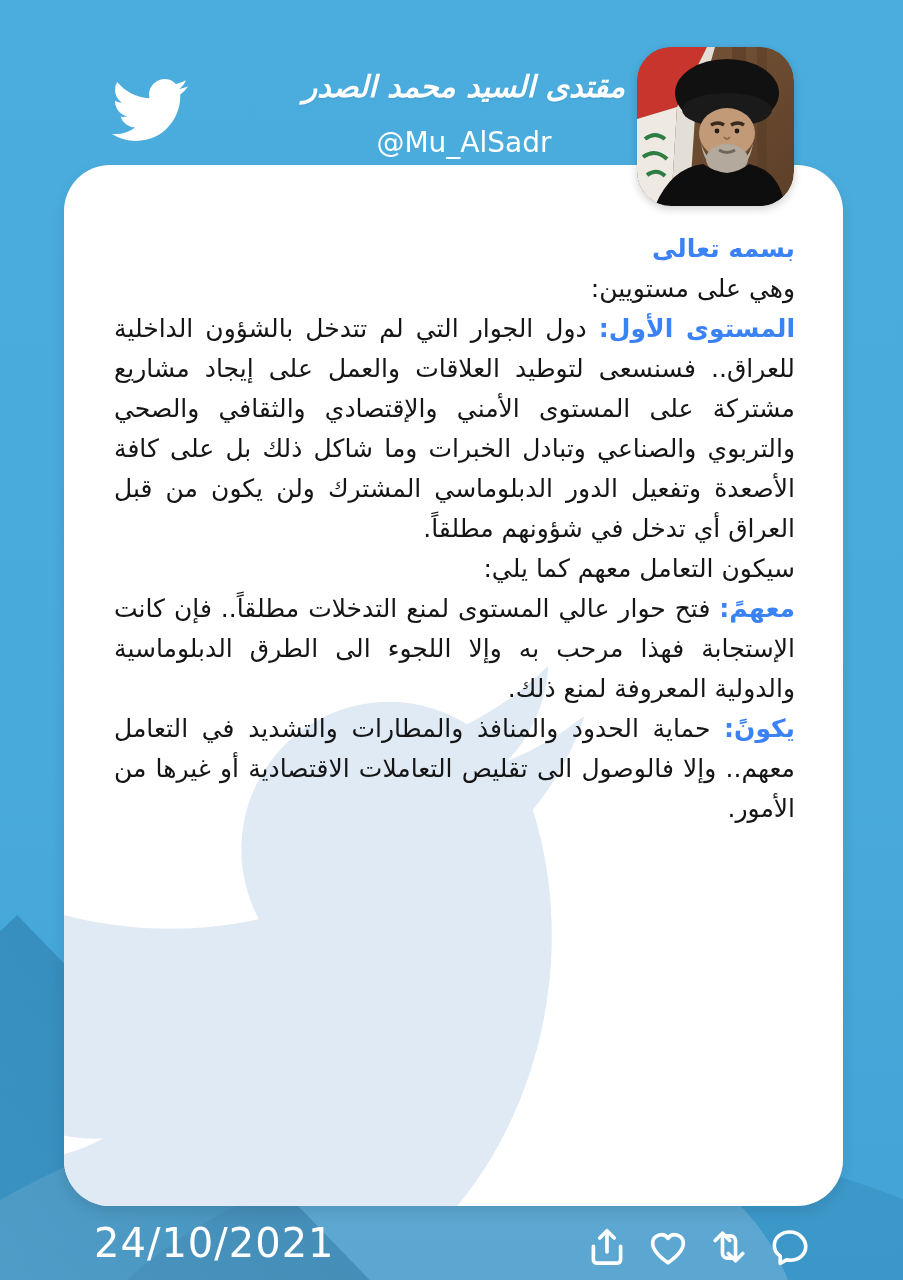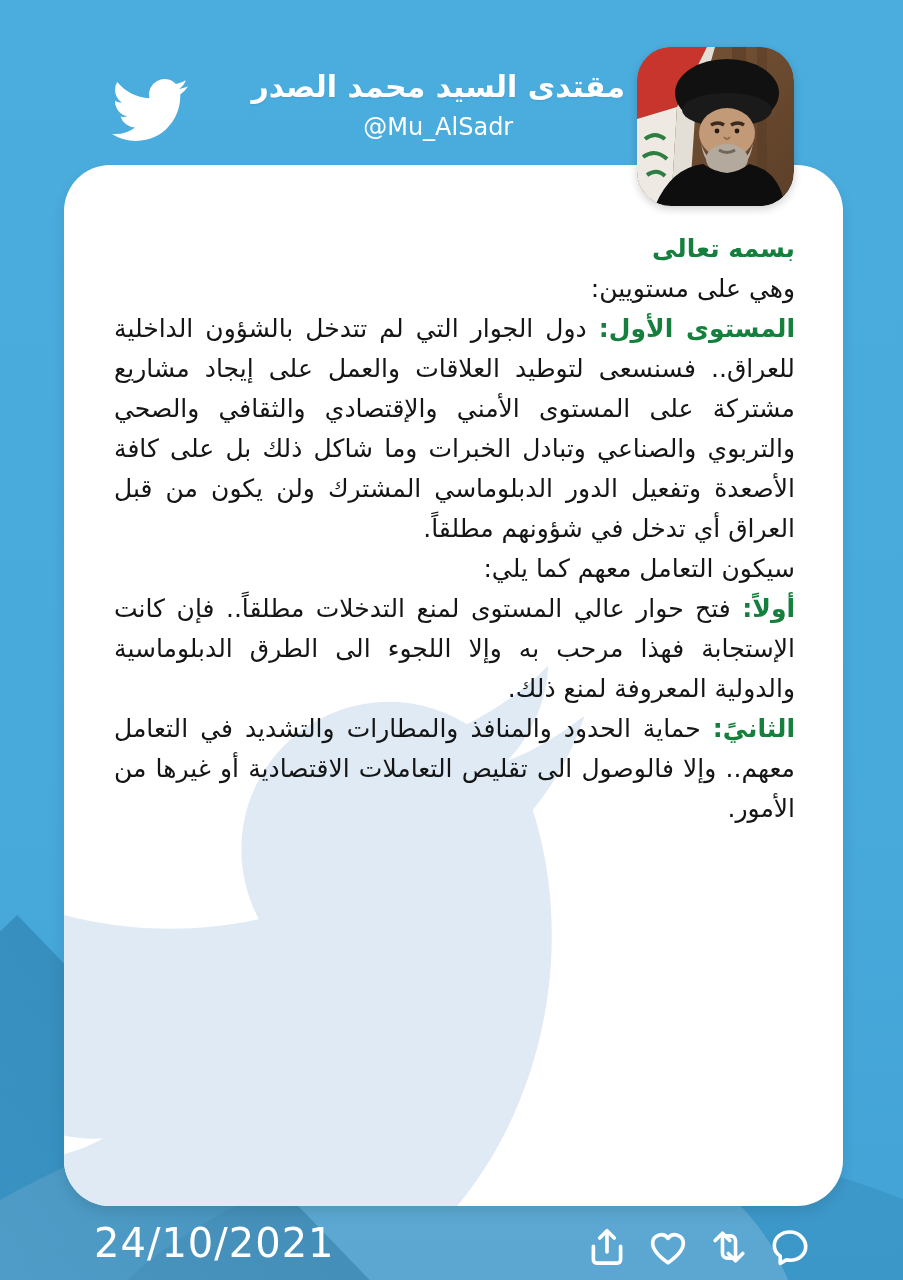--- a/index.html
+++ b/index.html
@@ -35,23 +35,24 @@
   .logo{
     position:absolute;left:106px;top:72px;width:88px;height:76px;
   }
   .who{
     position:absolute;top:68px;right:278px;
     text-align:center;color:#ffffff;direction:rtl;
   }
   .who .name{
     font-size:30px;font-weight:bold;letter-spacing:0;line-height:1.25;
     text-shadow:0 1px 2px rgba(0,0,0,0.08);
+    font-style:italic;
   }
   .who .handle{
-    direction:ltr;font-size:24px;font-weight:400;line-height:1.2;margin-top:7px;
+    direction:ltr;font-size:28px;font-weight:400;line-height:1.2;margin-top:20px;
   }
   .avatar{
     position:absolute;left:637px;top:47px;width:157px;height:159px;
     border-radius:34px;overflow:hidden;z-index:5;
     box-shadow:0 3px 8px rgba(0,0,0,0.18);
   }
   
   .card{
     position:absolute;left:64px;top:165px;width:779px;height:1041px;
     background:#ffffff;border-radius:46px;overflow:hidden;
@@ -63,21 +64,21 @@
   }
   .card .content{
     position:relative;z-index:1;
     padding:64px 48px 20px 50px;
     direction:rtl;
     text-align:justify;
     color:#151515;
     font-size:25px;line-height:40px;
   }
   .content p{margin:0;padding:0;}
-  .content p b{font-weight:bold;color:#15803d;}
+  .content p b{font-weight:bold;color:#3b82f6;}
   
   .date{
     position:absolute;left:94px;top:1220px;
     color:#ffffff;font-size:40px;letter-spacing:1px;text-align:center;
   }
   .actions{
     position:absolute;right:90px;top:1224px;
     display:flex;gap:15px;align-items:center;
   }
   .actions .act{width:46px;height:46px;cursor:pointer;}
@@ -143,22 +144,22 @@
 
   <div class="card">
     <svg class="watermark" viewBox="0 0 24 24">
       <path fill="#dfeaf5" d="M23.953 4.57a10 10 0 0 1-2.825.775 4.958 4.958 0 0 0 2.163-2.723c-.951.555-2.005.959-3.127 1.184a4.92 4.92 0 0 0-8.384 4.482C7.69 8.095 4.067 6.13 1.64 3.162a4.822 4.822 0 0 0-.666 2.475c0 1.71.87 3.213 2.188 4.096a4.904 4.904 0 0 1-2.228-.616v.06a4.923 4.923 0 0 0 3.946 4.827 4.996 4.996 0 0 1-2.212.085 4.936 4.936 0 0 0 4.604 3.417 9.867 9.867 0 0 1-6.102 2.105c-.39 0-.779-.023-1.17-.067a13.995 13.995 0 0 0 7.557 2.209c9.053 0 13.998-7.496 13.998-13.985 0-.21 0-.42-.015-.63A9.935 9.935 0 0 0 24 4.59z"></path>
     </svg>
     <div class="content">
       <p><b>بسمه تعالى</b><span></span></p>
       <p><b></b><span>وهي على مستويين:</span></p>
       <p><b>المستوى الأول:</b><span> دول الجوار التي لم تتدخل بالشؤون الداخلية للعراق.. فسنسعى لتوطيد العلاقات والعمل على إيجاد مشاريع مشتركة على المستوى الأمني والإقتصادي والثقافي والصحي والتربوي والصناعي وتبادل الخبرات وما شاكل ذلك بل على كافة الأصعدة وتفعيل الدور الدبلوماسي المشترك ولن يكون من قبل العراق أي تدخل في شؤونهم مطلقاً.</span></p>
       <p><b></b><span>سيكون التعامل معهم كما يلي:</span></p>
-      <p><b>أولاً:</b><span> فتح حوار عالي المستوى لمنع التدخلات مطلقاً.. فإن كانت الإستجابة فهذا مرحب به وإلا اللجوء الى الطرق الدبلوماسية والدولية المعروفة لمنع ذلك.</span></p>
-      <p><b>الثانيً:</b><span> حماية الحدود والمنافذ والمطارات والتشديد في التعامل معهم.. وإلا فالوصول الى تقليص التعاملات الاقتصادية أو غيرها من الأمور.</span></p>
+      <p><b>معهمً:</b><span> فتح حوار عالي المستوى لمنع التدخلات مطلقاً.. فإن كانت الإستجابة فهذا مرحب به وإلا اللجوء الى الطرق الدبلوماسية والدولية المعروفة لمنع ذلك.</span></p>
+      <p><b>يكونً:</b><span> حماية الحدود والمنافذ والمطارات والتشديد في التعامل معهم.. وإلا فالوصول الى تقليص التعاملات الاقتصادية أو غيرها من الأمور.</span></p>
     </div>
   </div>
 
   <div class="date">24/10/2021</div>
 
   <div class="actions">
     <div class="act">
       <svg viewBox="0 0 24 24">
         <g class="stroke-ic">
           <path d="M12 14.6 V3.9"></path>

